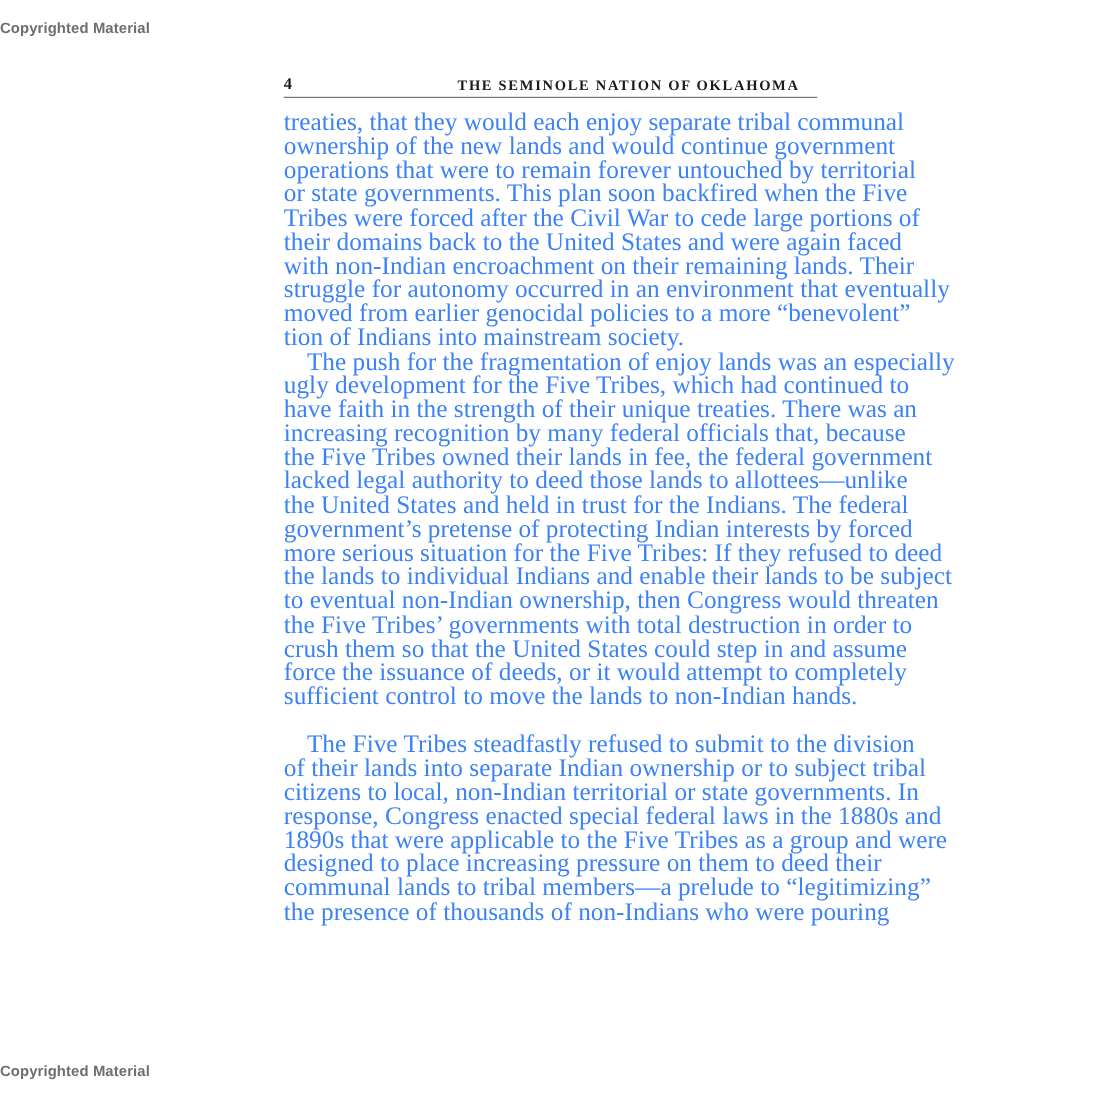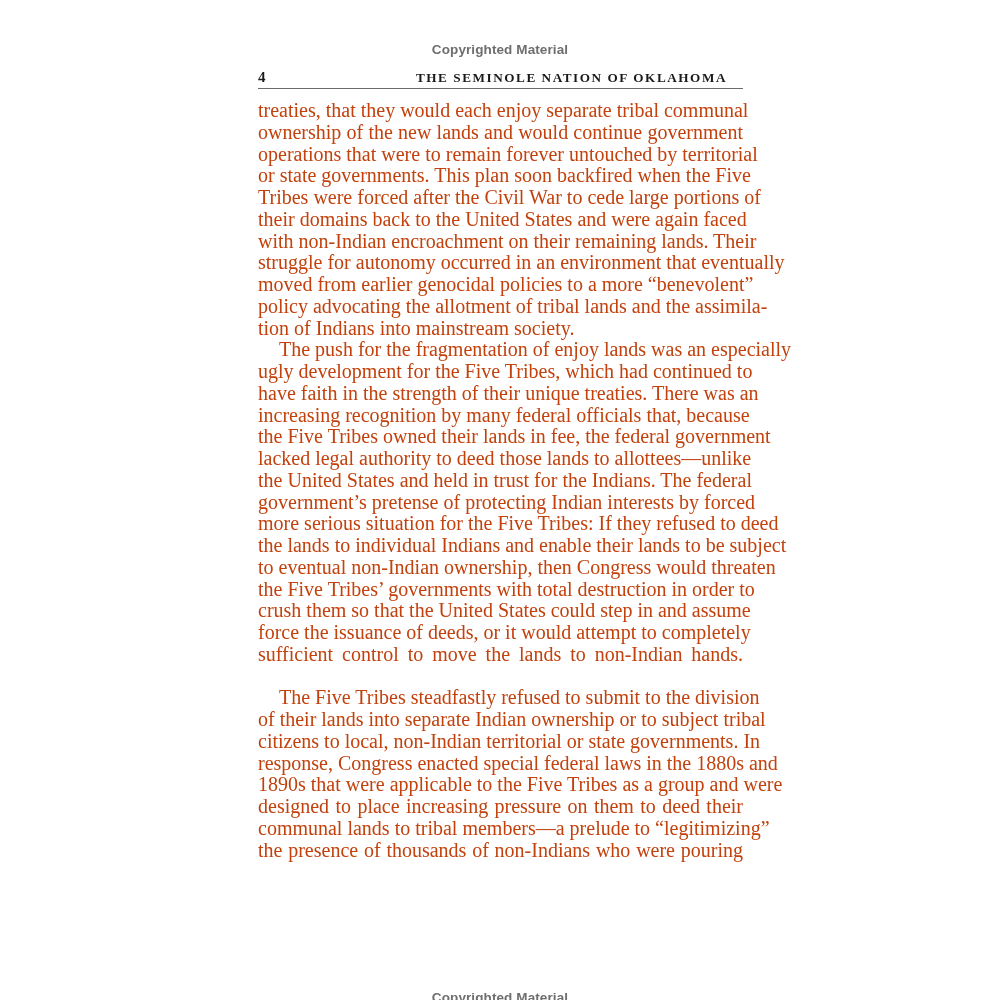--- a/index.html
+++ b/index.html
@@ -10,27 +10,26 @@
     body {
       width: 1000px;
       height: 1000px;
       position: relative;
       overflow: hidden;
     }
     .watermark {
       position: absolute;
       left: 0;
       width: 1000px;
-      text-align: center;
+      text-align: left;
       font-family: "Liberation Sans", sans-serif;
       font-weight: bold;
       font-size: 13.5px;
       color: #6e6e6e;
       letter-spacing: 0.1px;
-      margin-top: 24px;
     }
     .wm-top { top: 18px; }
     .wm-bottom { top: 966px; }
 
     .page {
       position: absolute;
       left: 258px;
       top: 66px;
       width: 485px;
     }
@@ -52,23 +51,23 @@
       position: absolute;
       right: 16px;
       top: 4px;
       font-size: 13.2px;
       font-weight: bold;
       letter-spacing: 1.55px;
     }
     .body-text {
       margin-top: 11px;
       font-family: "Liberation Serif", serif;
-      font-size: 20px;
+      font-size: 23px;
       line-height: 21.75px;
-      color: #c2410c;
+      color: #3b82f6;
     }
     .line {
       display: block;
       white-space: nowrap;
       text-align: justify;
       text-align-last: justify;
       height: 21.75px;
     }
     .line.last {
       text-align-last: left;
@@ -93,21 +92,20 @@
     <div>
       <span class="line">treaties, that they would each enjoy separate tribal communal</span>
       <span class="line">ownership of the new lands and would continue government</span>
       <span class="line">operations that were to remain forever untouched by territorial</span>
       <span class="line">or state governments. This plan soon backfired when the Five</span>
       <span class="line">Tribes were forced after the Civil War to cede large portions of</span>
       <span class="line">their domains back to the United States and were again faced</span>
       <span class="line">with non-Indian encroachment on their remaining lands. Their</span>
       <span class="line">struggle for autonomy occurred in an environment that eventually</span>
       <span class="line">moved from earlier genocidal policies to a more “benevolent”</span>
-      <span class="line">policy advocating the allotment of tribal lands and the assimila-</span>
       <span class="line last">tion of Indians into mainstream society.</span>
     </div>
 
     <div>
       <span class="line indent">The push for the fragmentation of enjoy lands was an especially</span>
       <span class="line">ugly development for the Five Tribes, which had continued to</span>
       <span class="line">have faith in the strength of their unique treaties. There was an</span>
       <span class="line">increasing recognition by many federal officials that, because</span>
       <span class="line">the Five Tribes owned their lands in fee, the federal government</span>
       <span class="line">lacked legal authority to deed those lands to allottees—unlike</span>

